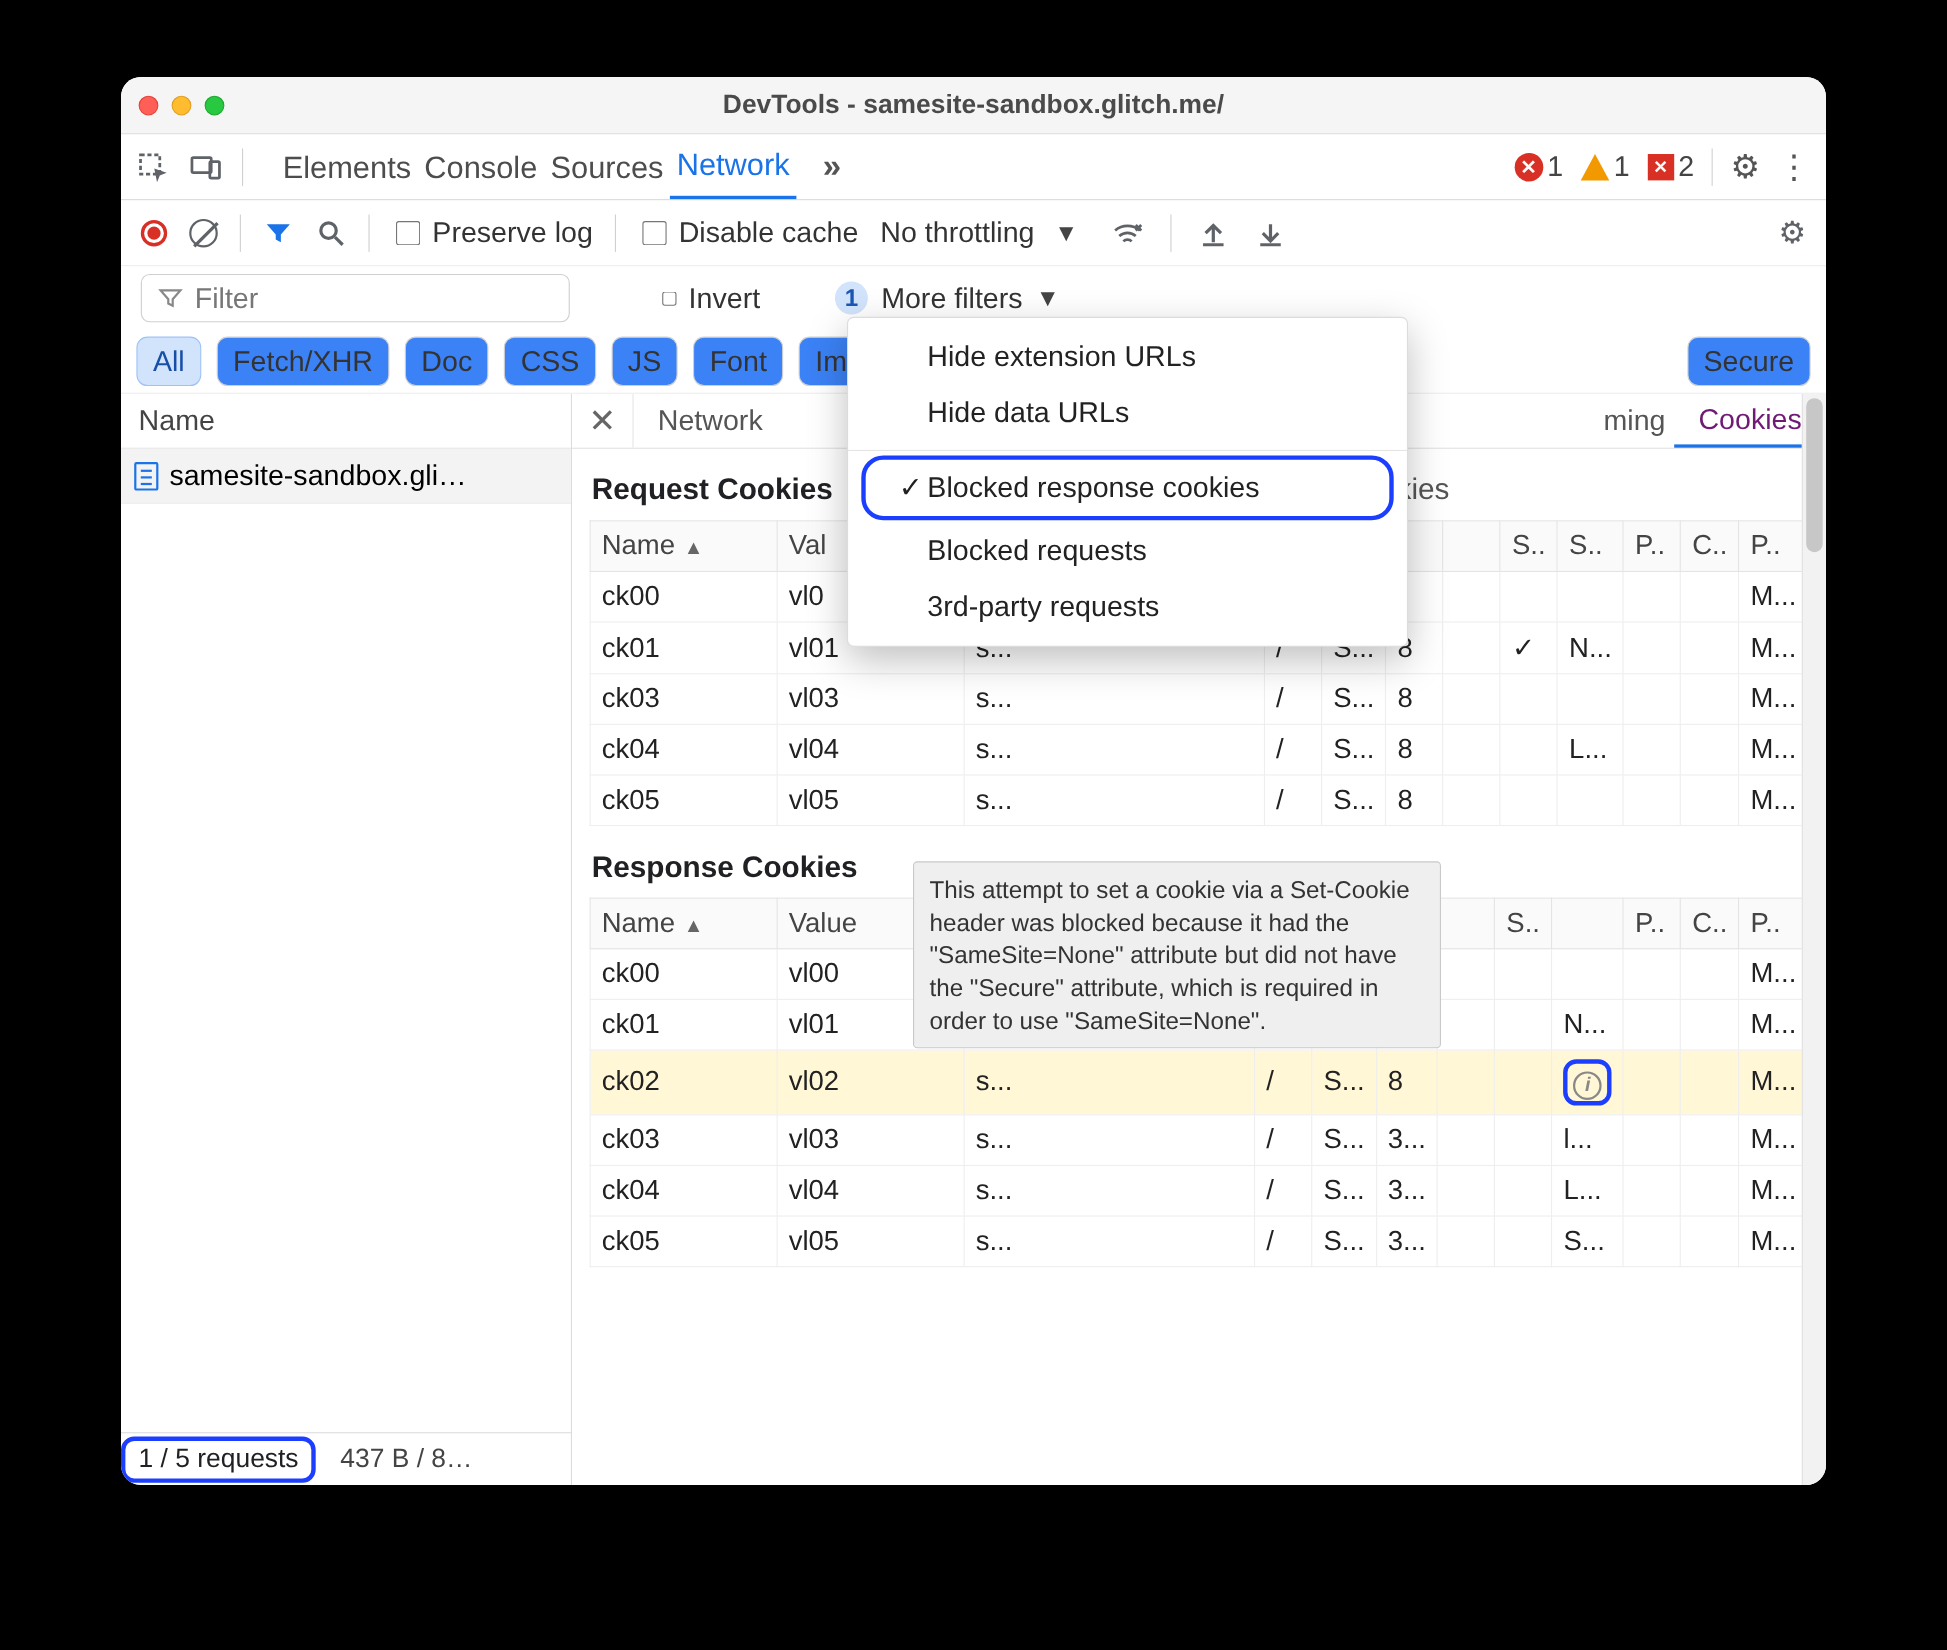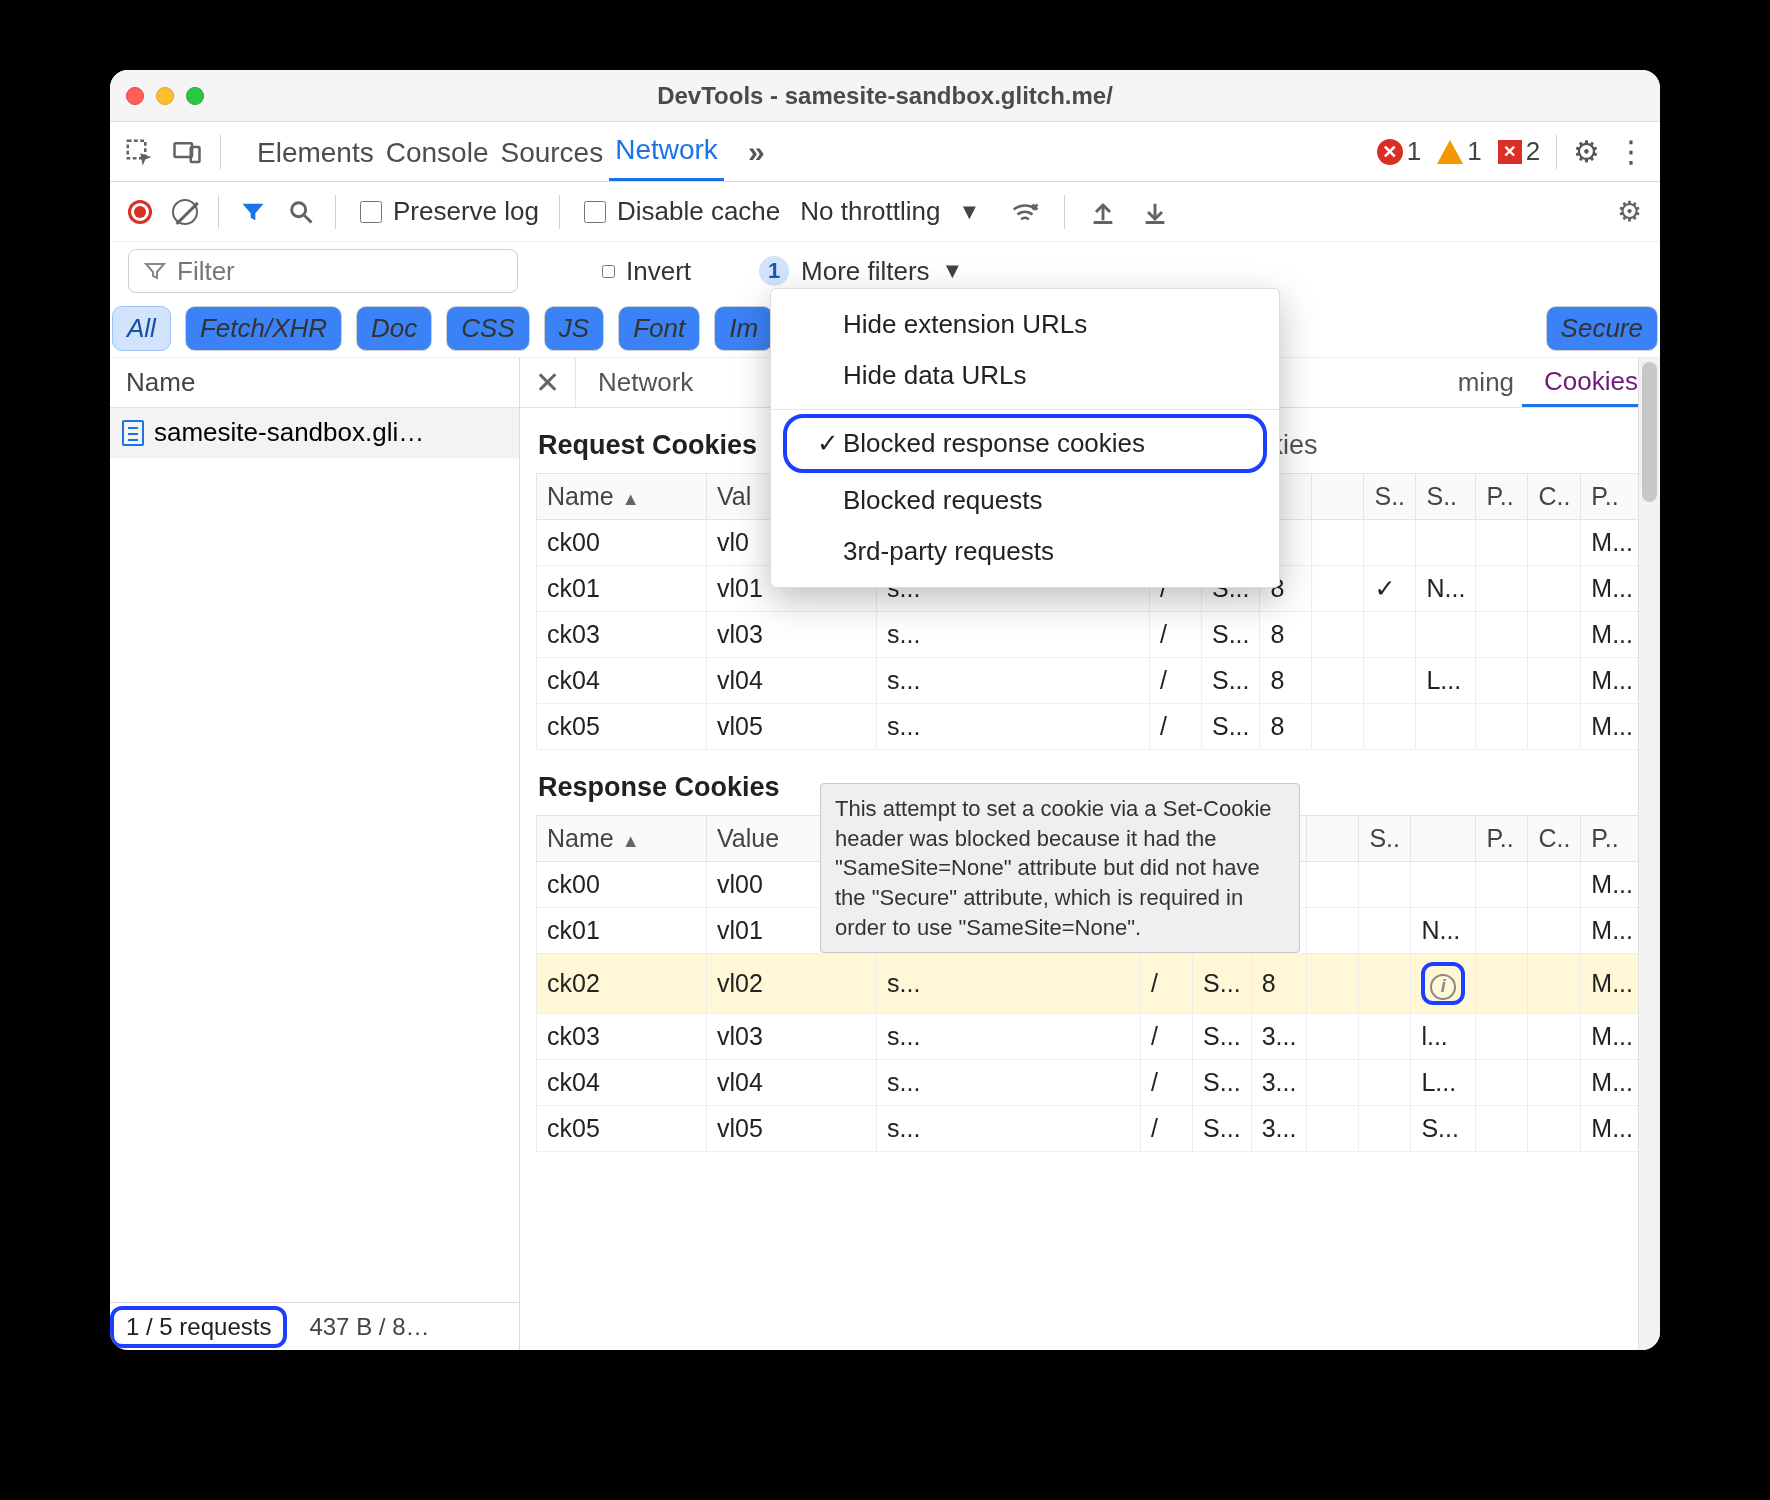--- a/index.html
+++ b/index.html
@@ -81,21 +81,21 @@
     height:58px; display:flex; align-items:center; gap:40px; padding:0 18px;
   }
   .filter-box {
     border:1px solid #cfcfcf; border-radius:8px; height:44px; width:390px;
     display:flex; align-items:center; padding:0 14px; color:#777; font-size:26px; gap:10px;
   }
   .invert-cb { display:flex; align-items:center; gap:8px; font-size:26px; color:#333; margin-left:40px;}
   .more-filters { display:flex; align-items:center; gap:12px; font-size:26px; color:#333; margin-left:28px;}
   .badge-count { background:#d2e3fc; color:#1a57b5; border-radius:50%; width:30px;height:30px; display:inline-flex;align-items:center;justify-content:center;font-size:22px; font-weight:600;}
   
-  .chips-row { height:58px; display:flex; align-items:center; gap:14px; padding:0 2px; border-bottom:1px solid #eee;font-style:italic;}
+  .chips-row { height:58px; display:flex; align-items:center; gap:14px; padding:0 14px; border-bottom:1px solid #eee;}
   .chip { border:1px solid #d0d0d0; border-radius:10px; padding:6px 14px; font-size:26px; color:#333; background:#3b82f6; cursor:pointer;}
   .chip.active { background:#d2e3fc; border-color:#9ec2f7; color:#174ea6; }
   .chip.other { margin-left:auto;}
   
   .main { display:flex; height:calc(100% - 52px - 60px - 60px - 58px - 58px); position:relative;}
   
   .left-pane { width:410px; border-right:1px solid #dcdcdc; display:flex; flex-direction:column; position:relative;}
   .name-hdr { height:50px; display:flex;align-items:center; padding:0 16px; font-size:26px; color:#444; border-bottom:1px solid #e4e4e4;}
   .req-row { height:50px; display:flex; align-items:center; gap:10px; padding:0 12px; font-size:26px; border-bottom:1px solid #eee; background:#f3f3f3;}
   .doc-ic { width:22px;height:26px;border:2px solid #1a73e8; border-radius:2px; position:relative; display:inline-block;}
@@ -523,21 +523,21 @@
                   <td></td>
                   <td></td>
                   <td>S...</td>
                   <td></td>
                   <td></td>
                   <td>M...</td>
                 </tr>
               </tbody>
           </table>
 
-          <div class="tooltip" style="left:300px; top:375px; width:480px;">This attempt to set a cookie via a Set-Cookie header was blocked because it had the "SameSite=None" attribute but did not have the "Secure" attribute, which is required in order to use "SameSite=None".</div>
+          <div class="tooltip" style="left:310px; top:375px; width:480px;">This attempt to set a cookie via a Set-Cookie header was blocked because it had the "SameSite=None" attribute but did not have the "Secure" attribute, which is required in order to use "SameSite=None".</div>
         </div>
 
         <div class="scrollbar-track">
           <div class="scrollbar-thumb"></div>
         </div>
       </div>
     </div>
 
     <div class="menu" id="menu">
         <div class="mi">Hide extension URLs</div>

